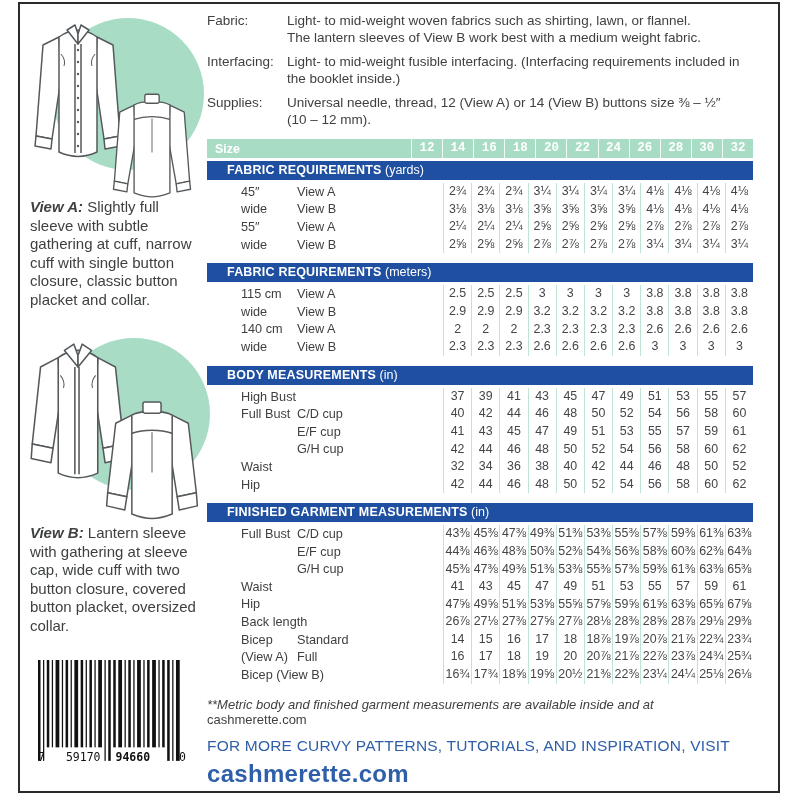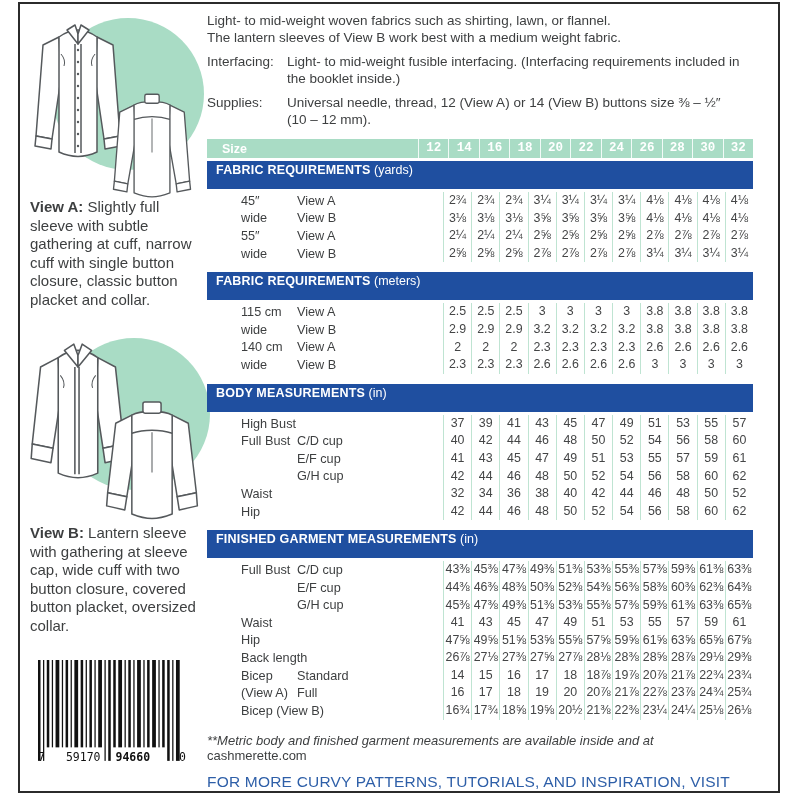--- a/index.html
+++ b/index.html
@@ -11,44 +11,44 @@
   .envelope{
     position:absolute;left:18px;top:2px;width:762px;height:791px;
     border:2px solid #2b2b2b;background:#fff;box-sizing:border-box;overflow:hidden;
   }
   
   .sidebar{position:absolute;left:10px;top:8px;width:172px;height:775px;}
   .illus{position:absolute;width:172px;}
   .illus .circle{position:absolute;border-radius:50%;background:var(--mint,#a9dcc5);}
   .illus svg{position:absolute;overflow:visible;}
   .view-desc{position:absolute;width:170px;font-size:15px;line-height:18.5px;margin:0;color:#3d3f40;}
-  .view-desc b{font-weight:bold;}
+  .view-desc b{font-weight:bold;font-style:italic;}
   
   .barcode{position:absolute;width:148px;}
   .barcode svg{display:block;}
   .bc-digits{display:flex;justify-content:space-between;font-family:"DejaVu Sans Mono",monospace;
     font-size:11.5px;color:#111;margin-top:-14px;position:relative;}
   .bc-digits span:nth-child(2){margin-left:6px;}
   .bc-digits span:nth-child(3){margin-right:14px;font-weight:bold;}
   
   .main{position:absolute;left:187px;top:8px;width:546px;}
   .mat-heading{font-size:13.5px;font-weight:bold;letter-spacing:.2px;margin:6px 0 9px 0;color:#2e2f30;}
   .mat-row{display:flex;font-size:13.5px;line-height:17px;margin-bottom:7px;}
   .mat-label{width:80px;flex:none;}
   .mat-text{flex:1;}
   
   .grid{display:grid;grid-template-columns:58px 146px repeat(11,1fr);}
   .size-bar{background:var(--mint,#a9dcc5);color:#fff;font-weight:bold;font-size:12.5px;
-    height:19px;align-items:center;margin-top:11px;padding-left:7px;}
+    height:19px;align-items:center;margin-top:11px;}
   .size-bar .s-label{grid-column:1 / span 2;padding-left:8px;}
   .size-bar .sv{text-align:center;border-left:1px solid rgba(255,255,255,.85);line-height:19px;font-family:Liberation Mono, monospace;}
   .dtable{margin-top:10px;}
   .dtable:first-of-type{margin-top:3px;}
-  .tbar{background:var(--blue,#1f4fa0);color:#fff;height:28px;line-height:19px;
-    font-size:12.5px;padding-left:9px;}
+  .tbar{background:var(--blue,#1f4fa0);color:#fff;height:19px;line-height:19px;
+    font-size:12.5px;padding-left:20px;}
   .tbar .t-title{font-weight:bold;letter-spacing:.2px;}
   .tbody{margin-top:3px;}
   .trow{height:17.6px;align-items:center;font-size:12.7px;margin-left:32px;}
   .trow .l1{white-space:nowrap;overflow:visible;padding-left:2px;}
   .trow .l2{white-space:nowrap;}
   .trow .v{text-align:center;border-left:1px solid var(--mintline,#bfe4d2);
     line-height:17.6px;white-space:nowrap;font-size:12.4px;color:#444546;}
   
   .note{margin-top:13px;font-size:13px;}
   .note .it{font-style:italic;}
@@ -180,20 +180,21 @@
         <span>94660</span>
         <span>0</span>
       </div>
     </div>
   </div>
 
   <div class="main">
 
 
     <div class="mat-row">
+      <div class="mat-label">Fabric:</div>
       <div class="mat-text">
           <div>Light- to mid-weight woven fabrics such as shirting, lawn, or flannel.</div>
           <div>The lantern sleeves of View B work best with a medium weight fabric.</div>
         </div>
     </div>
     <div class="mat-row">
       <div class="mat-label">Interfacing:</div>
       <div class="mat-text">
           <div>Light- to mid-weight fusible interfacing. (Interfacing requirements included in</div>
           <div>the booklet inside.)</div>

